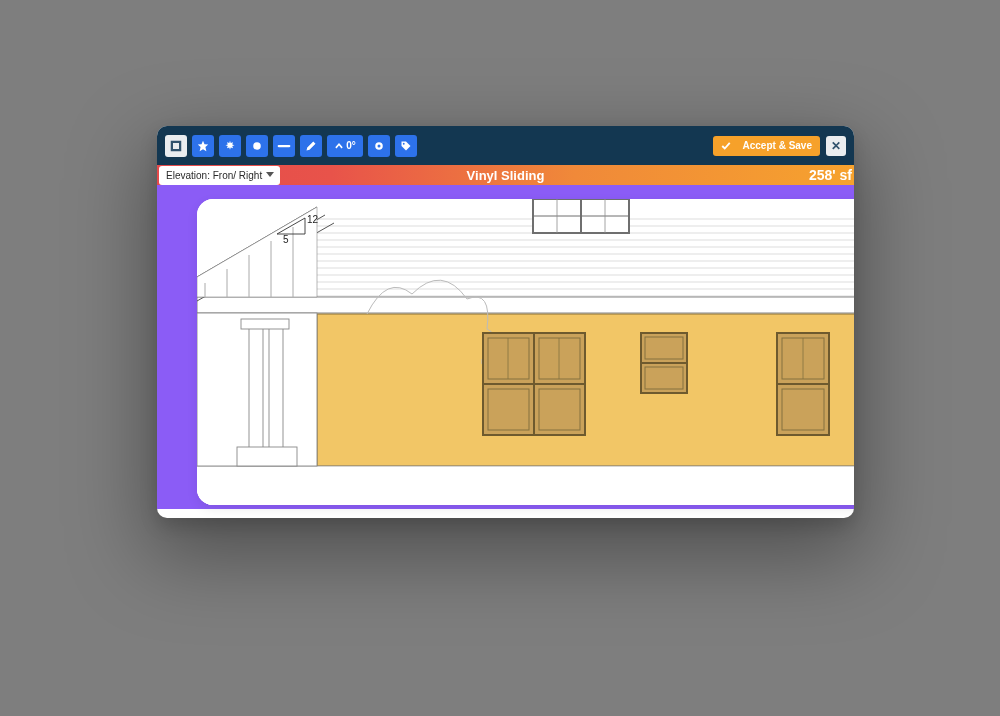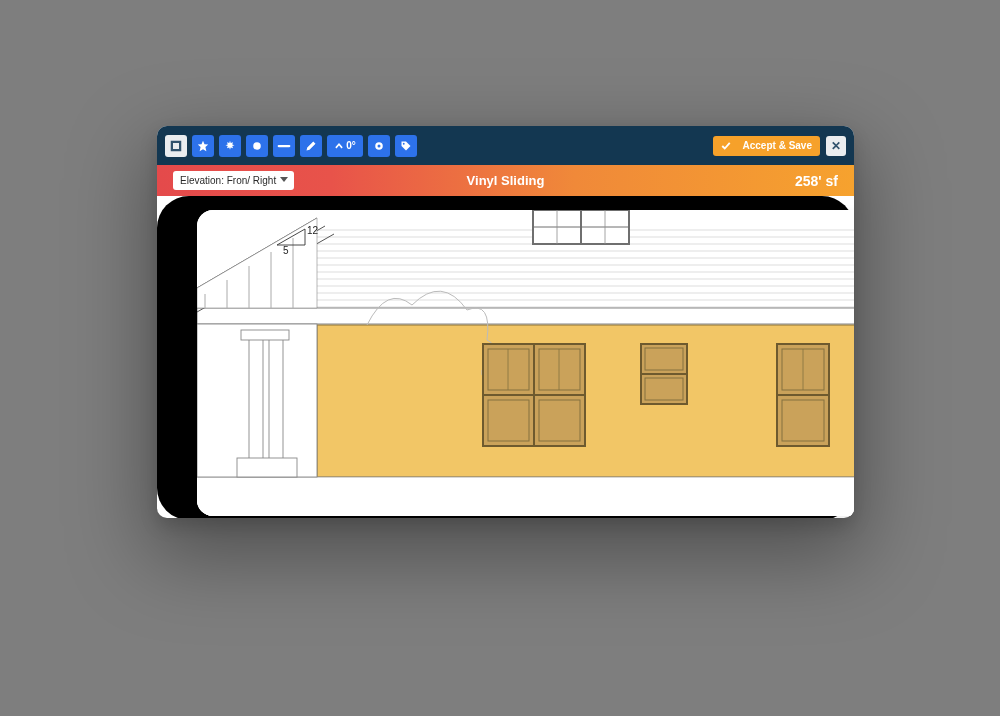--- a/index.html
+++ b/index.html
@@ -61,25 +61,25 @@
     background: #eaedef;
     border: none;
     border-radius: 3px;
     color: #30526c;
     font-size: 12px;
     font-weight: 700;
     cursor: pointer;
   }
 
   .info-bar {
-    height: 31px;
+    height: 20px;
     background: linear-gradient(90deg, #e44a4b 0%, #e8534a 25%, #f08939 60%, #f6a22e 100%);
     display: flex;
     align-items: center;
-    padding: 0 16px;
+    padding: 0 2px;
     color: #fff;
   }
   .elevation-select {
     background: #fff;
     color: #2a2a2a;
     height: 19px;
     border: none;
     border-radius: 3px;
     font-size: 10px;
     padding: 0 18px 0 7px;
@@ -98,22 +98,21 @@
   .info-title {
     position: absolute; left: 50%; transform: translateX(-50%);
     font-size: 13px; font-weight: 700;
   }
   .info-area { margin-left: auto; font-size: 14px; font-weight: 600; }
 
   .canvas-area {
     position: relative;
     width: 100%;
     height: calc(100% - 68px);
-    background: #000000;
-    border-radius: 32px;
+    background: #8b5cf6;
   }
   .drawing {
     position: absolute;
     left: 40px; top: 14px;
     width: 688px; height: 306px;
     background: #fff;
     border-radius: 16px;
     box-shadow: 0 4px 12px rgba(0,0,0,.08);
     overflow: hidden;
   }

